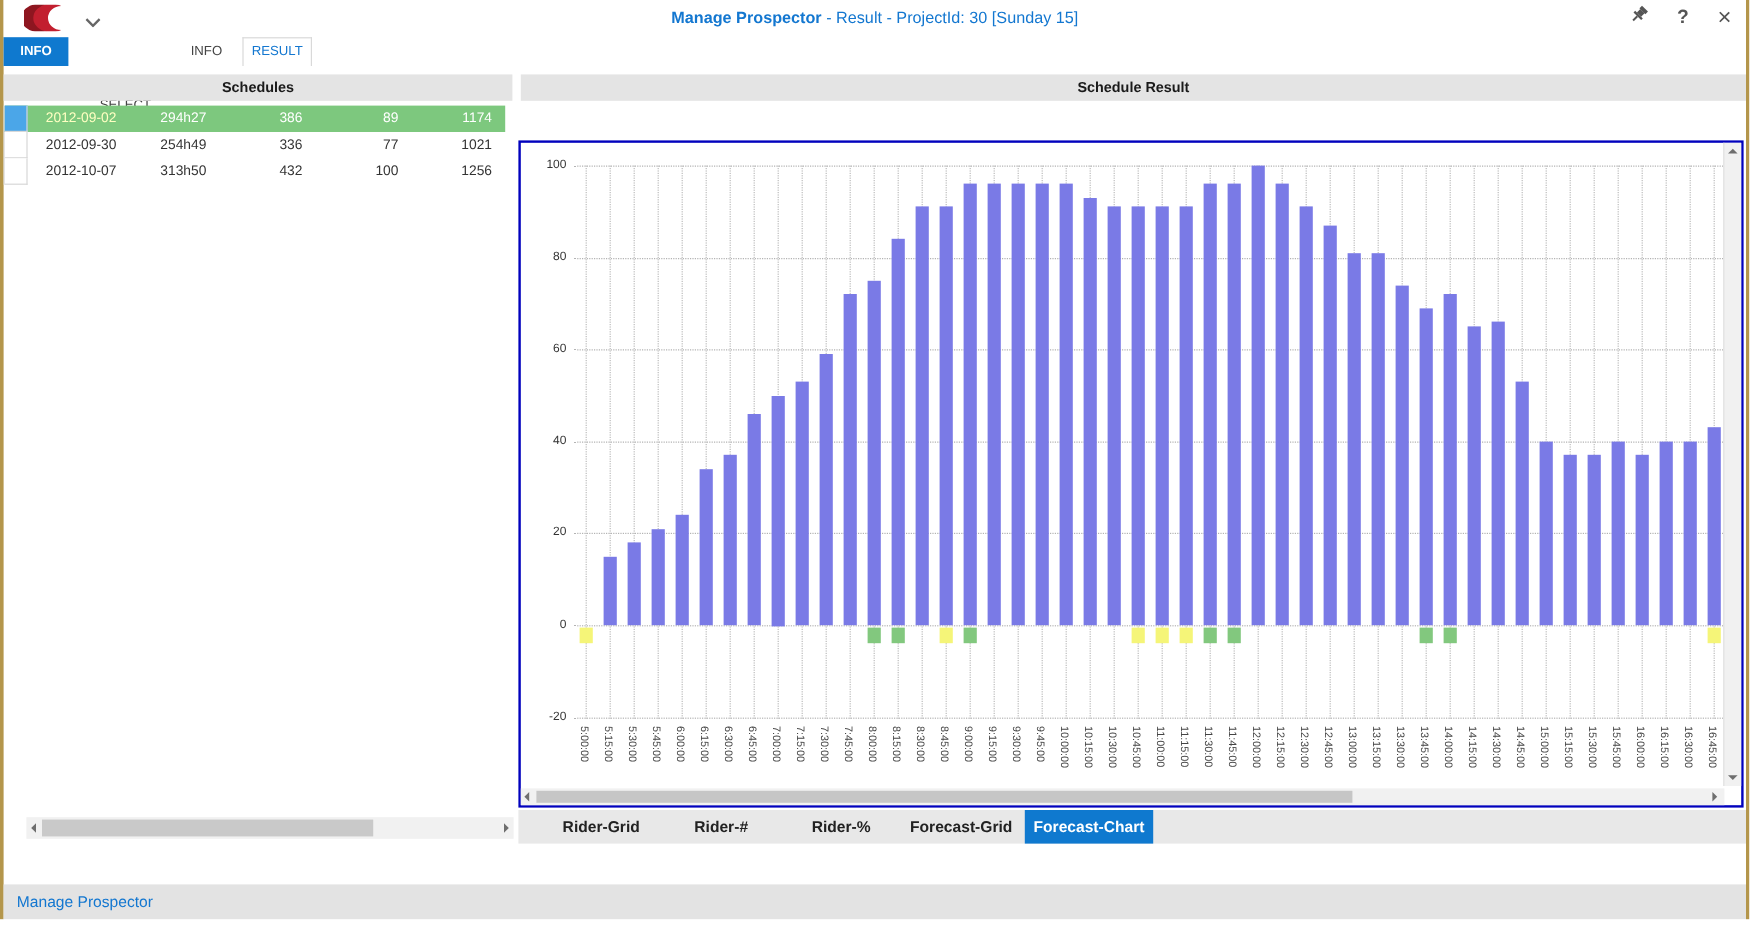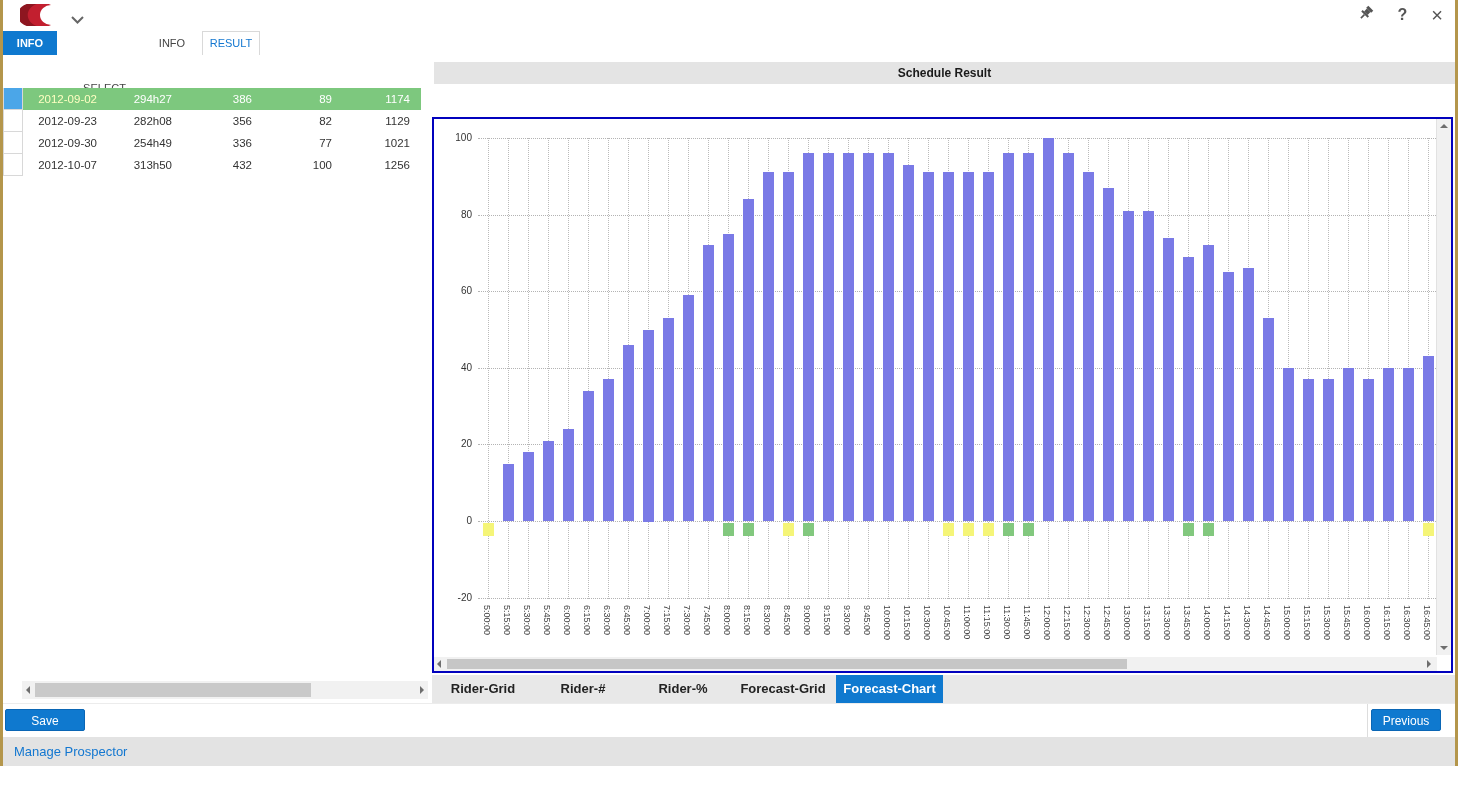--- a/index.html
+++ b/index.html
@@ -75,21 +75,21 @@
   .vscroll .arr-u{left:3px;top:5px;}
   .vscroll .arr-d{left:3px;bottom:5px;}
   .hscroll{position:absolute;left:0;bottom:0;width:1003px;height:14px;background:#f1f1f1;}
   .hscroll .arr-l{left:3px;top:3px;}
   .hscroll .arr-r{right:6px;top:3px;}
   .hthumb{position:absolute;left:13px;top:2px;width:680px;height:10px;background:#c6c6c6;}
 
   
   .btabs{position:absolute;left:432px;top:675px;width:1023px;height:28px;background:#e8e8e8;display:flex;}
   .btab{width:100px;line-height:28px;text-align:center;font-weight:700;font-size:13px;color:#222;cursor:pointer;}
-  .btab:first-child{margin-left:1px;}
+  .btab:first-child{margin-left:19px;}
   .btab-active{background:#0f79cf;color:#fff;width:107px;margin-left:3px;}
 
   
   .footer{position:absolute;left:3px;top:703px;width:1452px;height:34px;background:#fff;border-top:1px solid #ececec;}
   .btn{position:absolute;top:5px;height:22px;background:#0f79cf;color:#fff;font-size:12px;
        text-align:center;line-height:22px;border-radius:2px;cursor:pointer;border:1px solid #0a66b5;box-sizing:border-box;}
   .btn-save{left:2px;width:80px;}
   .btn-prev{left:1368px;width:70px;}
   .f-div{position:absolute;left:1364px;top:0;height:34px;border-left:1px solid #ddd;}
   .statusbar{position:absolute;left:3px;top:737px;width:1452px;height:29px;background:#e3e3e3;}
@@ -112,20 +112,21 @@
       <svg width="40" height="22" viewBox="0 0 40 22">
         <path d="M 21 1 A 11 10 0 1 0 21 21 A 15 12 0 1 1 21 1 Z" fill="#8e1620"></path>
         <path d="M 31 1 A 11 10 0 1 0 31 21 A 15 12 0 1 1 31 1 Z" fill="#c21f2f"></path>
       </svg>
     </span>
     <span class="chev">
       <svg width="13" height="8" viewBox="0 0 13 8">
           <polyline points="1,1 6.5,6.5 12,1" fill="none" stroke="#666" stroke-width="2"></polyline>
         </svg>
     </span>
+    <div class="wtitle"><b>Manage Prospector</b><span> - Result - ProjectId: 30 [Sunday 15]</span></div>
     <div class="tb-icons">
       <span>
         <svg width="17" height="17" viewBox="0 0 17 17">
           <g transform="rotate(45 8.5 8.5)" fill="#555" stroke="#555">
             <rect x="5" y="1" width="7" height="3" stroke-width="0"></rect>
             <rect x="6" y="4" width="5" height="4" stroke-width="0"></rect>
             <rect x="4" y="8" width="9" height="2" stroke-width="0"></rect>
             <line x1="8.5" y1="10" x2="8.5" y2="15" stroke-width="1.6"></line>
           </g>
         </svg>
@@ -136,38 +137,31 @@
   </div>
 
   <div class="toptabs">
     <div class="ttab ttab-menu">INFO</div>
     <div class="ttab ttab-select">SELECT</div>
     <div class="ttab ttab-info">INFO</div>
     <div class="ttab-gap"></div>
     <div class="ttab ttab-result">RESULT</div>
   </div>
 
+  <div class="phead lp-head">Schedules</div>
   <div class="phead rp-head">Schedule Result</div>
 
   <div class="tbl">
       <div class="trow drow selrow">
         <div class="tc tsel"></div>
         <div class="tc dc dc0">2012-09-02</div>
         <div class="tc dc">294h27</div>
         <div class="tc dc">386</div>
         <div class="tc dc">89</div>
         <div class="tc dc">1174</div>
-      </div>
-      <div class="trow drow">
-        <div class="tc tsel"></div>
-        <div class="tc dc dc0">2012-09-23</div>
-        <div class="tc dc">282h08</div>
-        <div class="tc dc">356</div>
-        <div class="tc dc">82</div>
-        <div class="tc dc">1129</div>
       </div>
       <div class="trow drow">
         <div class="tc tsel"></div>
         <div class="tc dc dc0">2012-09-30</div>
         <div class="tc dc">254h49</div>
         <div class="tc dc">336</div>
         <div class="tc dc">77</div>
         <div class="tc dc">1021</div>
       </div>
       <div class="trow drow">
@@ -371,23 +365,18 @@
   </div>
 
   <div class="btabs">
     <div class="btab">Rider-Grid</div>
     <div class="btab">Rider-#</div>
     <div class="btab">Rider-%</div>
     <div class="btab">Forecast-Grid</div>
     <div class="btab btab-active">Forecast-Chart</div>
   </div>
 
-  <div class="footer">
-    <div class="btn btn-save">Save</div>
-    <div class="f-div"></div>
-    <div class="btn btn-prev">Previous</div>
-  </div>
 
   <div class="statusbar">
     <span>Manage Prospector</span>
   </div>
 
 </div>
 
 </body></html>

